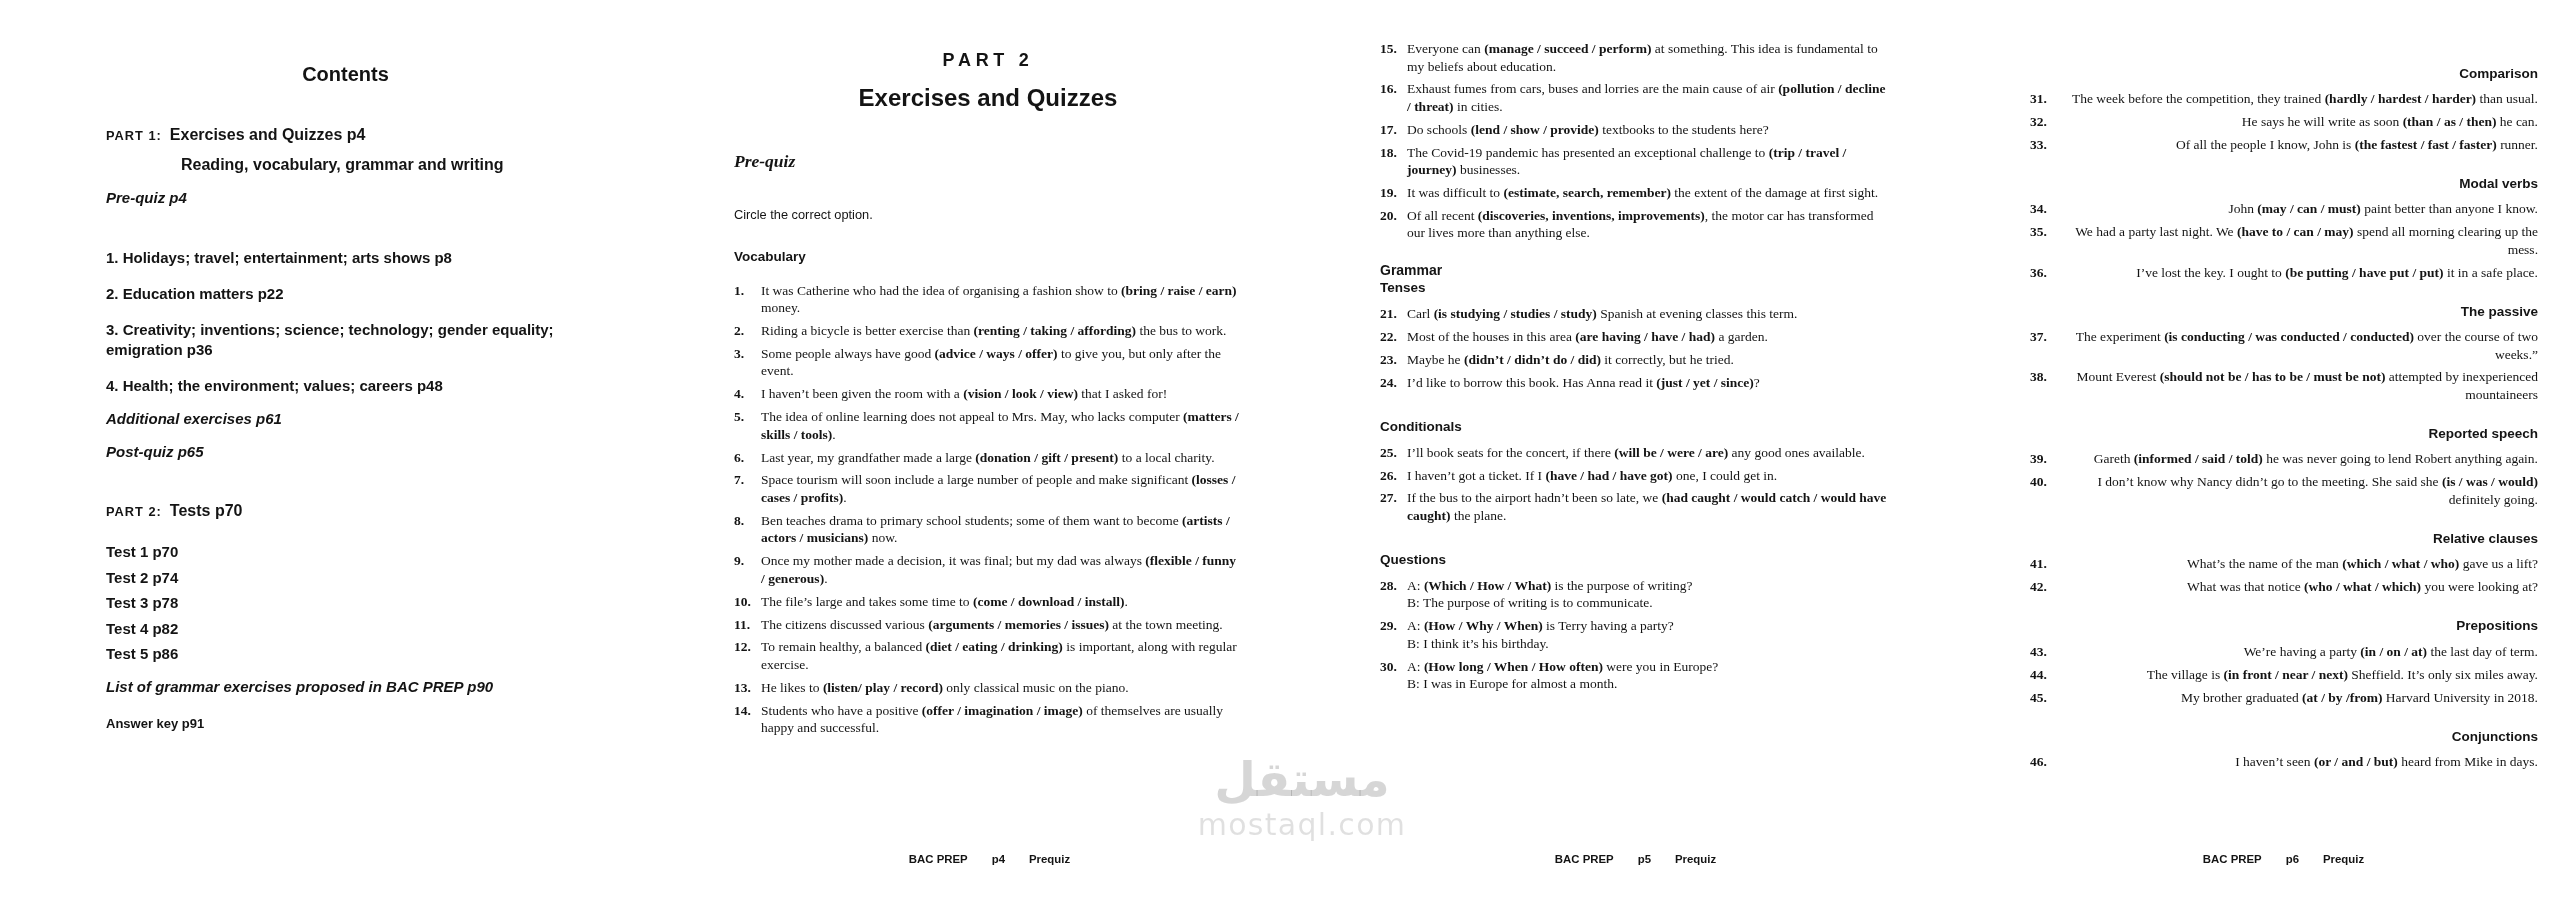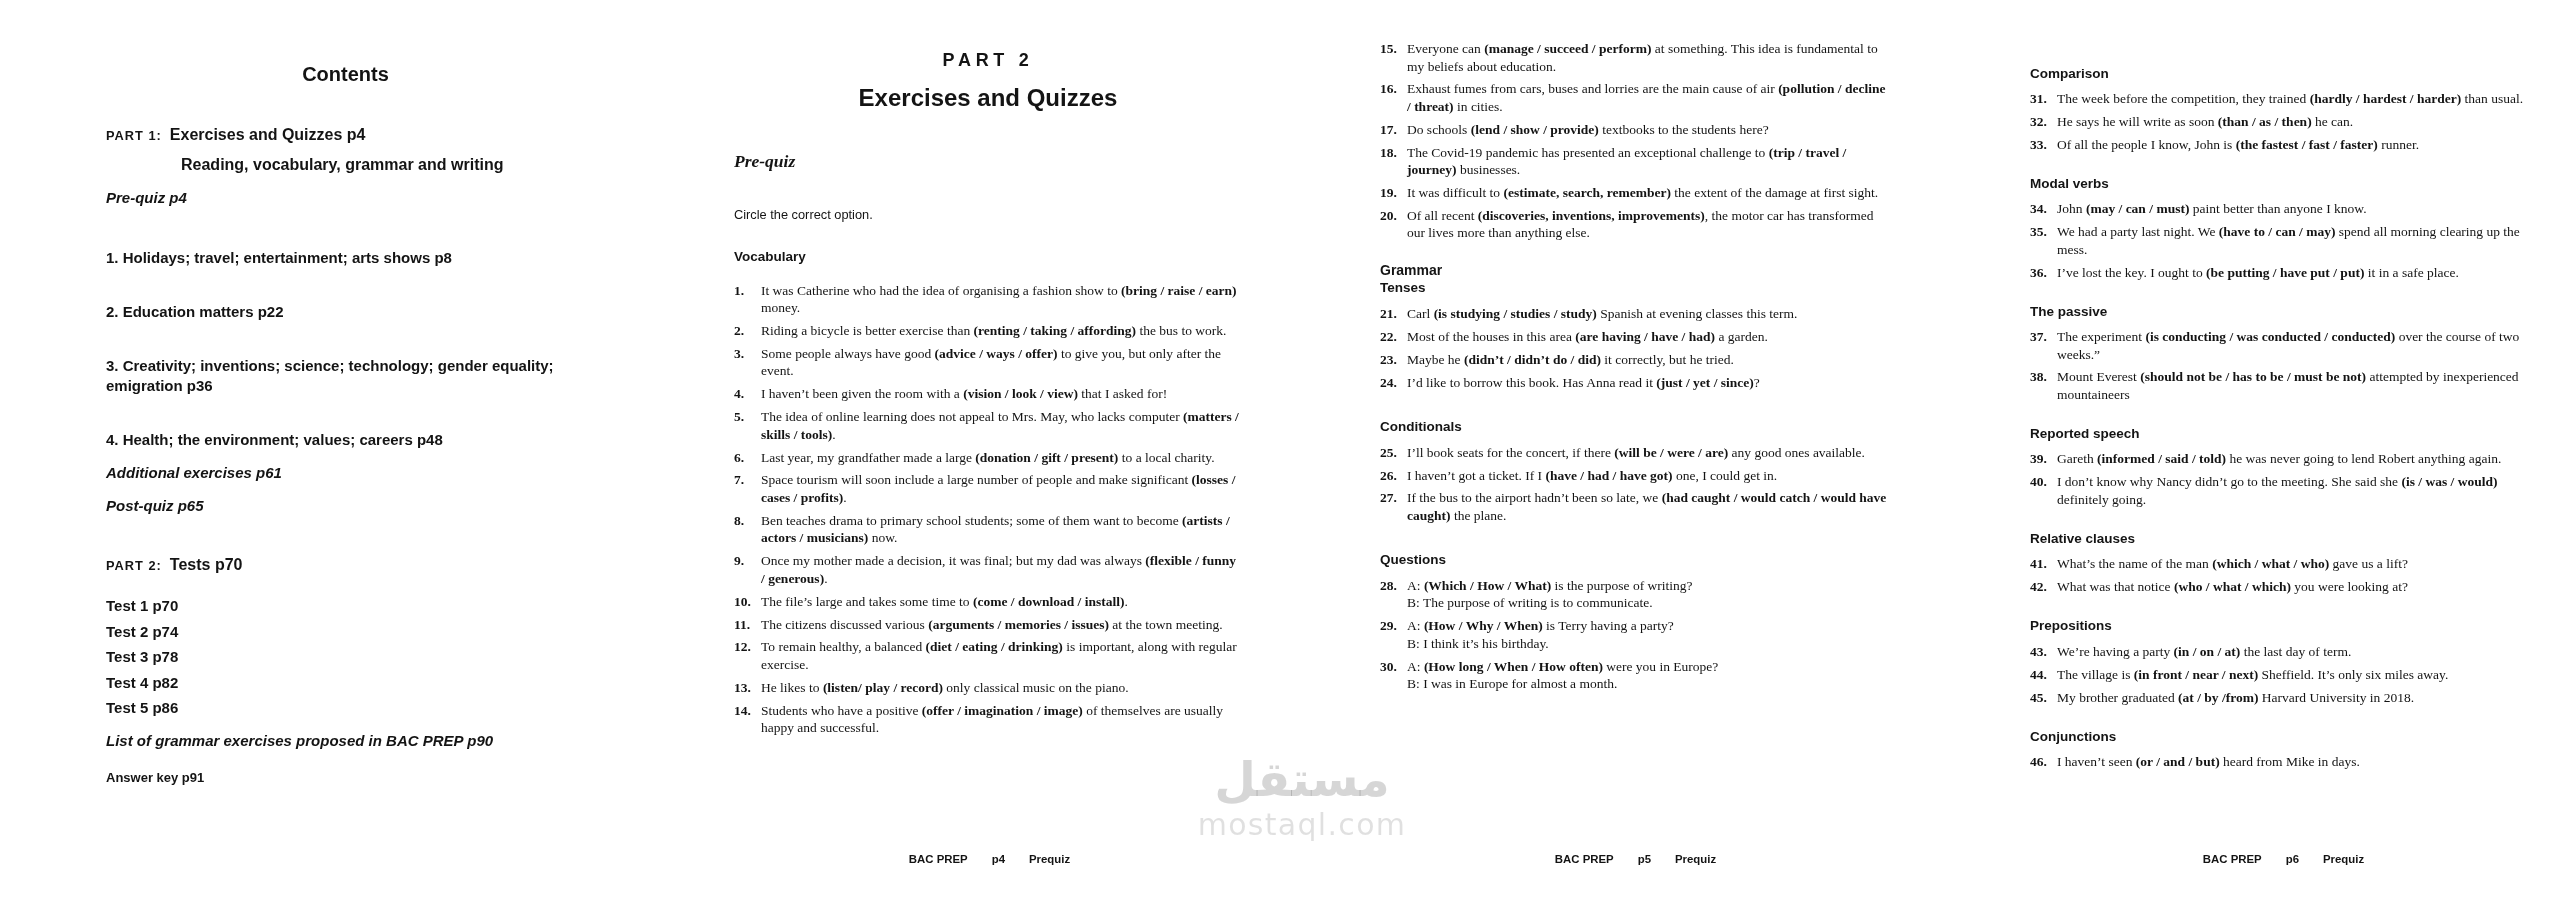--- a/index.html
+++ b/index.html
@@ -12,21 +12,21 @@
   #col-contents { position:absolute; left:106px; top:62px; width:479px; }
   #contents-title {
     font-family:"Liberation Sans", sans-serif; font-weight:bold;
     font-size:20px; line-height:24px; text-align:center; margin:0;
   }
   .c-line { font-family:"Liberation Sans", sans-serif; font-weight:bold; line-height:20px; }
   .c-part { font-size:16px; margin-top:39px; }
   .c-part .prefix { font-size:12.8px; letter-spacing:1px; margin-right:8px; }
   .c-sub  { font-size:16px; margin-top:9.4px; padding-left:75px; }
   .c-italic { font-style:italic; font-size:15px; margin-top:13px; }
-  .c-num  { font-size:15px; margin-top:34px; }
+  .c-num  { font-size:15px; margin-top:16px; }
   .c-num-first { margin-top:40px; }
   .c-test { font-size:15px; margin-top:5.4px; }
   .c-test-first { margin-top:20px; }
   .c-plain { font-size:13px; margin-top:17px; }
   .c-line .prefix:empty { display:none; }
 
   
   .quiz-col { position:absolute; }
   #col-p1 { left:734px; top:50px;  width:508px; }
   #col-p2 { left:1380px; top:40px;  width:508px; }
@@ -51,21 +51,21 @@
     font-family:"Liberation Sans", sans-serif; font-weight:bold;
     font-size:13.5px; line-height:17.5px;
   }
   #vocab-head { margin-top:25.6px; }
   .grammar-head {
     font-family:"Liberation Sans", sans-serif; font-weight:bold;
     font-size:14px; line-height:17.5px; margin-top:20px;
   }
   .items { margin-top:16px; }
   .section { margin-top:27px; }
-  #col-p3 .section { margin-top:21.5px; }
+  #col-p3 .section { margin-top:21.5px;text-align:right; }
   .section .items, #col-p2 .section .items { margin-top:8px; }
   .section:first-child { margin-top:0; }
 
   .quiz-item {
     position:relative; padding-left:27px; margin-bottom:5.4px;
     font-size:13.5px; line-height:17.5px;
   }
   .qnum { position:absolute; left:0; top:0; font-weight:bold; }
   .qtext b { font-weight:bold; }
 

